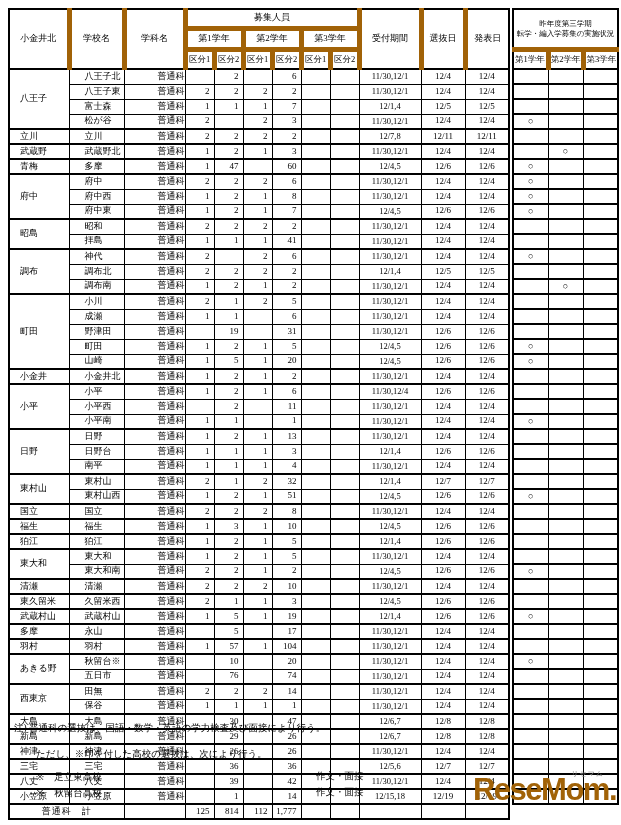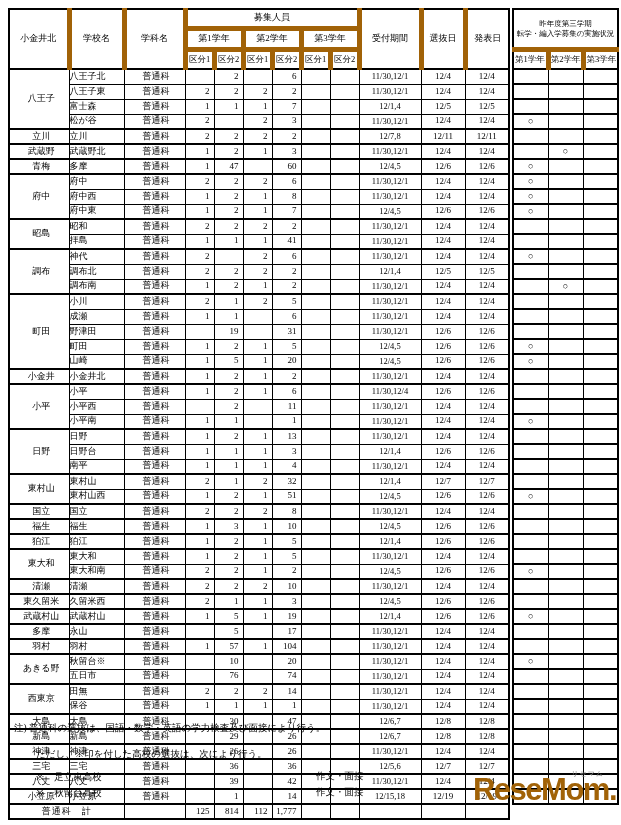--- a/index.html
+++ b/index.html
@@ -14,23 +14,23 @@
 
   .bl2 { border-left:2px solid #000 !important; }
   .br2 { border-right:2px solid #000 !important; }
   .bt2 { border-top:2px solid #000 !important; }
   .bb2 { border-bottom:2px solid #000 !important; }
   tr.gs td { border-top:2px solid #000; }
 
   .spacer { border:none !important; background:#fff; }
   .noborder { border:none !important; }
 
-  .c-dist   { text-align:center; padding-left:4px; }
-  .c-school { text-align:left; padding-left:0; }
-  .c-dept   { text-align:center; padding-left:3px; }
+  .c-dist   { text-align:left; padding-left:10px; }
+  .c-school { text-align:left; padding-left:15px; }
+  .c-dept   { text-align:right; padding-left:3px; }
   .c-num    { text-align:right; padding-right:4px; }
   .c-period { text-align:center; font-size:8.5px; }
   .c-date   { text-align:center; }
   .c-trans  { text-align:center; border-top:2px solid #000; border-bottom:2px solid #000; font-size:9px; }
   .c-total-label { text-align:center; letter-spacing:1px; }
   tr.total td { border-bottom:2px solid #000; }
   tr.total td.noborder { border-bottom:none !important; }
 
   .h-kubun { font-size:8.5px; }
   .t-title { font-size:7.5px; line-height:1.25; }

